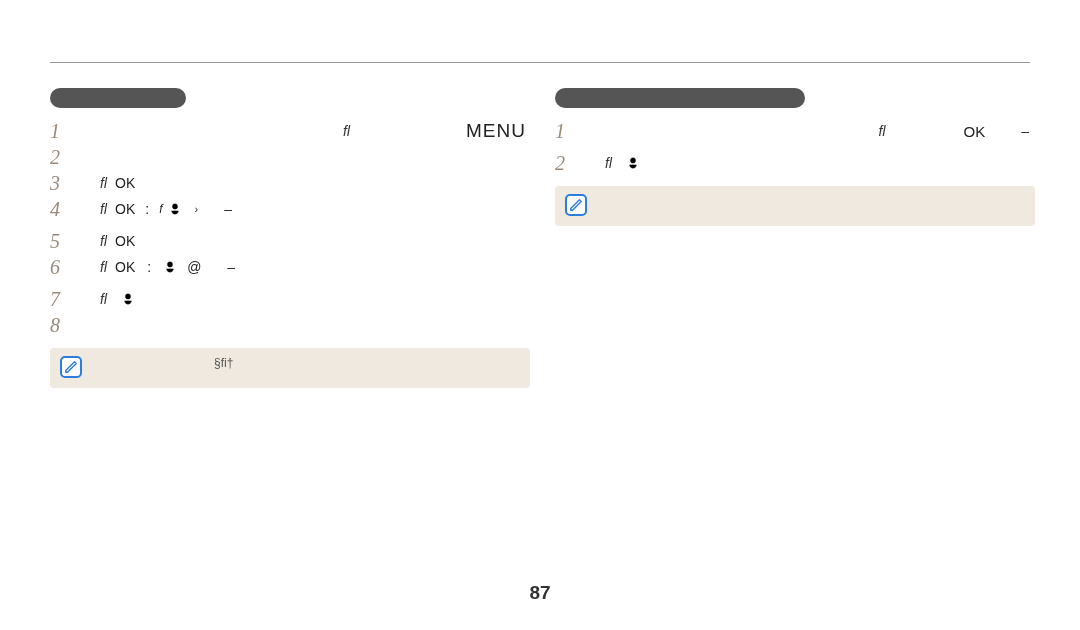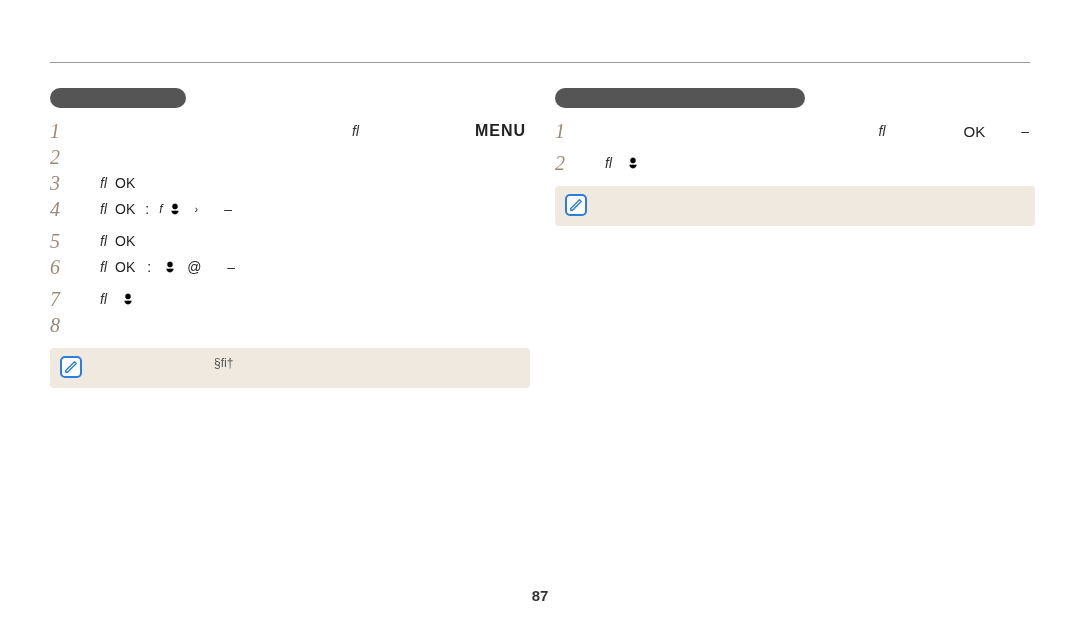--- a/index.html
+++ b/index.html
@@ -42,21 +42,21 @@
   }
   .num {
     font-style: italic;
     font-family: Georgia, 'Times New Roman', serif;
     color: #9b8a7a;
     font-size: 20px;
     width: 26px;
     flex-shrink: 0;
   }
   .fl { font-style: italic; color: #333; margin-left: 18px; }
-  .menu-label { font-weight: 700; letter-spacing: 1px; font-size: 16px; margin-left: auto; margin-right: 4px; }
+  .menu-label { font-weight: 400; letter-spacing: 1px; font-size: 19px; margin-left: auto; margin-right: 4px; }
   .ok-label { font-weight: 400; font-size: 14px; margin-left: 2px; }
   .dash { margin-left: 20px; color: #333; }
   .notebox {
     background: #efe9df;
     border-radius: 4px;
     display: flex;
     align-items: flex-start;
     padding: 8px 10px;
     margin-top: 10px;
     min-height: 40px;
@@ -76,21 +76,21 @@
   .note-icon svg { width: 14px; height: 14px; }
   .sfi { font-size: 12px; color: #555; margin-left: 120px; }
   .tulip { display:inline-flex; width:14px; height:14px; vertical-align:middle; }
   .chev { font-size: 11px; vertical-align: middle; }
   .at { font-size: 14px; }
   .pagenum {
     position: absolute;
     bottom: 26px;
     left: 0; right: 0;
     text-align: center;
-    font-size: 15px;
+    font-size: 19px;
     font-weight: 700;
     color: #333;
   }
   .spacer6 { height: 6px; }
 </style>
 </head>
 <body>
 
 <div class="hr"></div>
 

